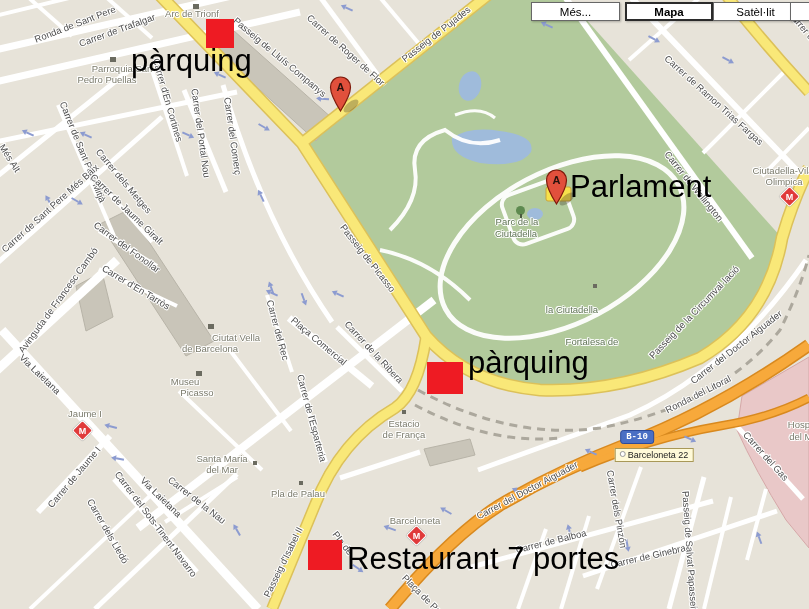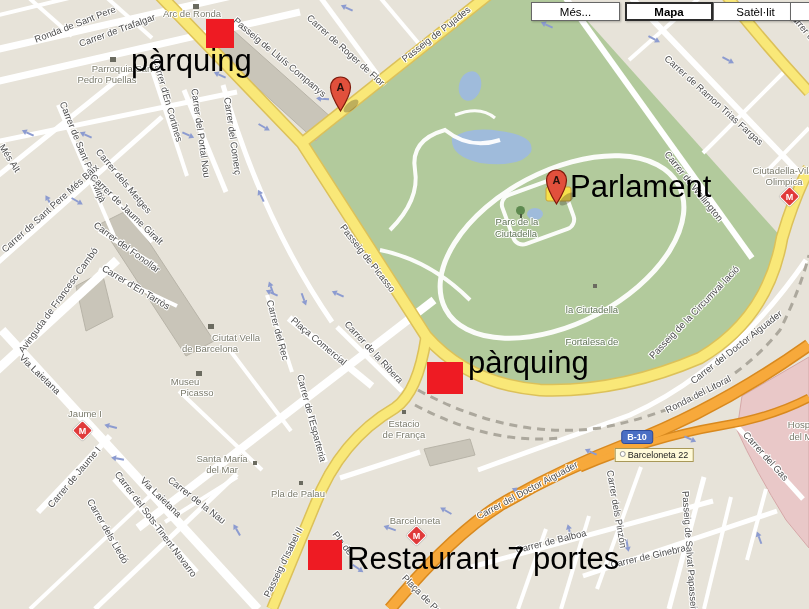--- a/index.html
+++ b/index.html
@@ -191,38 +191,38 @@
       <span class="map-label st" style="left: 766px; top: 456px; transform: translate(-50%, -50%) rotate(48deg);">Carrer del Gas</span>
       <span class="map-label st" style="left: 698px; top: 394px; transform: translate(-50%, -50%) rotate(-27deg);">Ronda del Litoral</span>
       <span class="map-label st" style="left: 736px; top: 347px; transform: translate(-50%, -50%) rotate(-38deg);">Carrer del Doctor Aiguader</span>
       <span class="map-label st" style="left: 527px; top: 490px; transform: translate(-50%, -50%) rotate(-28deg);">Carrer del Doctor Aiguader</span>
       <span class="map-label st" style="left: 694px; top: 186px; transform: translate(-50%, -50%) rotate(51deg);">Carrer de Wellington</span>
       <span class="map-label st" style="left: 714px; top: 100px; transform: translate(-50%, -50%) rotate(42deg);">Carrer de Ramon Trias Fargas</span>
       <span class="map-label st" style="left: 436px; top: 34px; transform: translate(-50%, -50%) rotate(-38deg);">Passeig de Pujades</span>
       <span class="map-label st" style="left: 368px; top: 258px; transform: translate(-50%, -50%) rotate(52deg);">Passeig de Picasso</span>
       <span class="map-label st" style="left: 694px; top: 312px; transform: translate(-50%, -50%) rotate(-46deg);">Passeig de la Circumval·lació</span>
       <span class="map-label st" style="left: 803px; top: 27px; transform: translate(-50%, -50%) rotate(50deg);">Carrer de</span>
-      <span class="map-label poi" style="left: 192px; top: 13px; transform: translate(-50%, -50%) rotate(0deg);">Arc de Ronda</span>
+      <span class="map-label poi" style="left: 192px; top: 13px; transform: translate(-50%, -50%) rotate(0deg);">Arc de Trionf</span>
       <span class="map-label poi" style="left: 122px; top: 68px; transform: translate(-50%, -50%) rotate(0deg);">Parroquia San</span>
       <span class="map-label poi" style="left: 107px; top: 79px; transform: translate(-50%, -50%) rotate(0deg);">Pedro Puellas</span>
       <span class="map-label poi" style="left: 210px; top: 337px; transform: translate(-50%, -50%) rotate(0deg); margin-left: 26px;">Ciutat Vella</span>
       <span class="map-label poi" style="left: 210px; top: 348px; transform: translate(-50%, -50%) rotate(0deg);">de Barcelona</span>
       <span class="map-label poi" style="left: 185px; top: 381px; transform: translate(-50%, -50%) rotate(0deg);">Museu</span>
       <span class="map-label poi" style="left: 197px; top: 392px; transform: translate(-50%, -50%) rotate(0deg);">Picasso</span>
       <span class="map-label poi" style="left: 222px; top: 458px; transform: translate(-50%, -50%) rotate(0deg);">Santa Maria</span>
       <span class="map-label poi" style="left: 222px; top: 469px; transform: translate(-50%, -50%) rotate(0deg);">del Mar</span>
       <span class="map-label poi" style="left: 85px; top: 413px; transform: translate(-50%, -50%) rotate(0deg);">Jaume I</span>
       <span class="map-label poi" style="left: 298px; top: 493px; transform: translate(-50%, -50%) rotate(0deg);">Pla de Palau</span>
       <span class="map-label poi" style="left: 415px; top: 520px; transform: translate(-50%, -50%) rotate(0deg);">Barceloneta</span>
       <span class="map-label poi" style="left: 404px; top: 423px; transform: translate(-50%, -50%) rotate(0deg);">Estacio</span>
       <span class="map-label poi" style="left: 404px; top: 434px; transform: translate(-50%, -50%) rotate(0deg);">de França</span>
       <span class="map-label park" style="left: 517px; top: 221px; transform: translate(-50%, -50%) rotate(0deg);">Parc de la</span>
       <span class="map-label park" style="left: 516px; top: 233px; transform: translate(-50%, -50%) rotate(0deg);">Ciutadella</span>
       <span class="map-label park" style="left: 592px; top: 297px; transform: translate(-50%, -50%) rotate(0deg); margin-top: 44px;">Fortalesa de</span>
-      <span class="map-label park" style="left: 592px; top: 309px; transform: translate(-50%, -50%) rotate(0deg);">la Ciutadella</span>
+      <span class="map-label park" style="left: 572px; top: 309px; transform: translate(-50%, -50%) rotate(0deg);">la Ciutadella</span>
       <span class="map-label poi" style="left: 783px; top: 170px; transform: translate(-50%, -50%) rotate(0deg);">Ciutadella-Vila</span>
       <span class="map-label poi" style="left: 775px; top: 181px; transform: translate(-50%, -50%) rotate(0deg); margin-left: 9px;">Olimpica</span>
       <span class="map-label poi" style="left: 805px; top: 424px; transform: translate(-50%, -50%) rotate(0deg);">Hospital</span>
       <span class="map-label poi" style="left: 805px; top: 436px; transform: translate(-50%, -50%) rotate(0deg);">del Mar</span>
     </div>
   <div id="icons">
       <div class="arrow" style="left: 26px; top: 133px; transform: rotate(205deg);"></div>
       <div class="arrow" style="left: 84px; top: 135px; transform: rotate(205deg);"></div>
       <div class="arrow" style="left: 182px; top: 133px; transform: rotate(25deg);"></div>
       <div class="arrow" style="left: 218px; top: 75px; transform: rotate(205deg);"></div>
@@ -264,21 +264,21 @@
         <span>M</span>
       </div>
       <div class="metro" title="Barceloneta" style="left: 409px; top: 528px;">
         <span>M</span>
       </div>
       <div class="metro" title="Ciutadella-Vila Olímpica" style="left: 782px; top: 189px;">
         <span>M</span>
       </div>
     </div>
   <div id="badges">
-      <div class="badge-motorway" style="left: 637px; top: 437px; transform: translate(-50%, -50%);">B-10</div>
+      <div class="badge-motorway" style="left: 637px; top: 437px; transform: translate(-50%, -50%); font-family: Liberation Mono, monospace;">B-10</div>
       <div class="badge-exit" style="left: 654px; top: 455px; transform: translate(-50%, -50%);">Barceloneta 22</div>
     </div>
   <div id="pins">
       <div class="pin-shadow" style="left: 342px; top: 102px;"></div>
       <div class="pin" style="left: 328.5px; top: 76px;"><svg width="23" height="36" viewBox="0 0 23 36">
           <path d="M11.5,1 C5.5,1 1.5,5.6 1.5,11.2 C1.5,19 11.5,35 11.5,35 C11.5,35 21.5,19 21.5,11.2 C21.5,5.6 17.5,1 11.5,1 Z" fill="#E1503C" stroke="#7E1A0C" stroke-width="1.2"></path>
           <text x="11.5" y="15" font-size="11" font-weight="bold" text-anchor="middle" fill="#26120D" font-family="Liberation Sans, sans-serif">A</text>
         </svg></div>
       <div class="pin-shadow" style="left: 558px; top: 195px;"></div>
       <div class="pin" style="left: 544.5px; top: 169px;"><svg width="23" height="36" viewBox="0 0 23 36">

